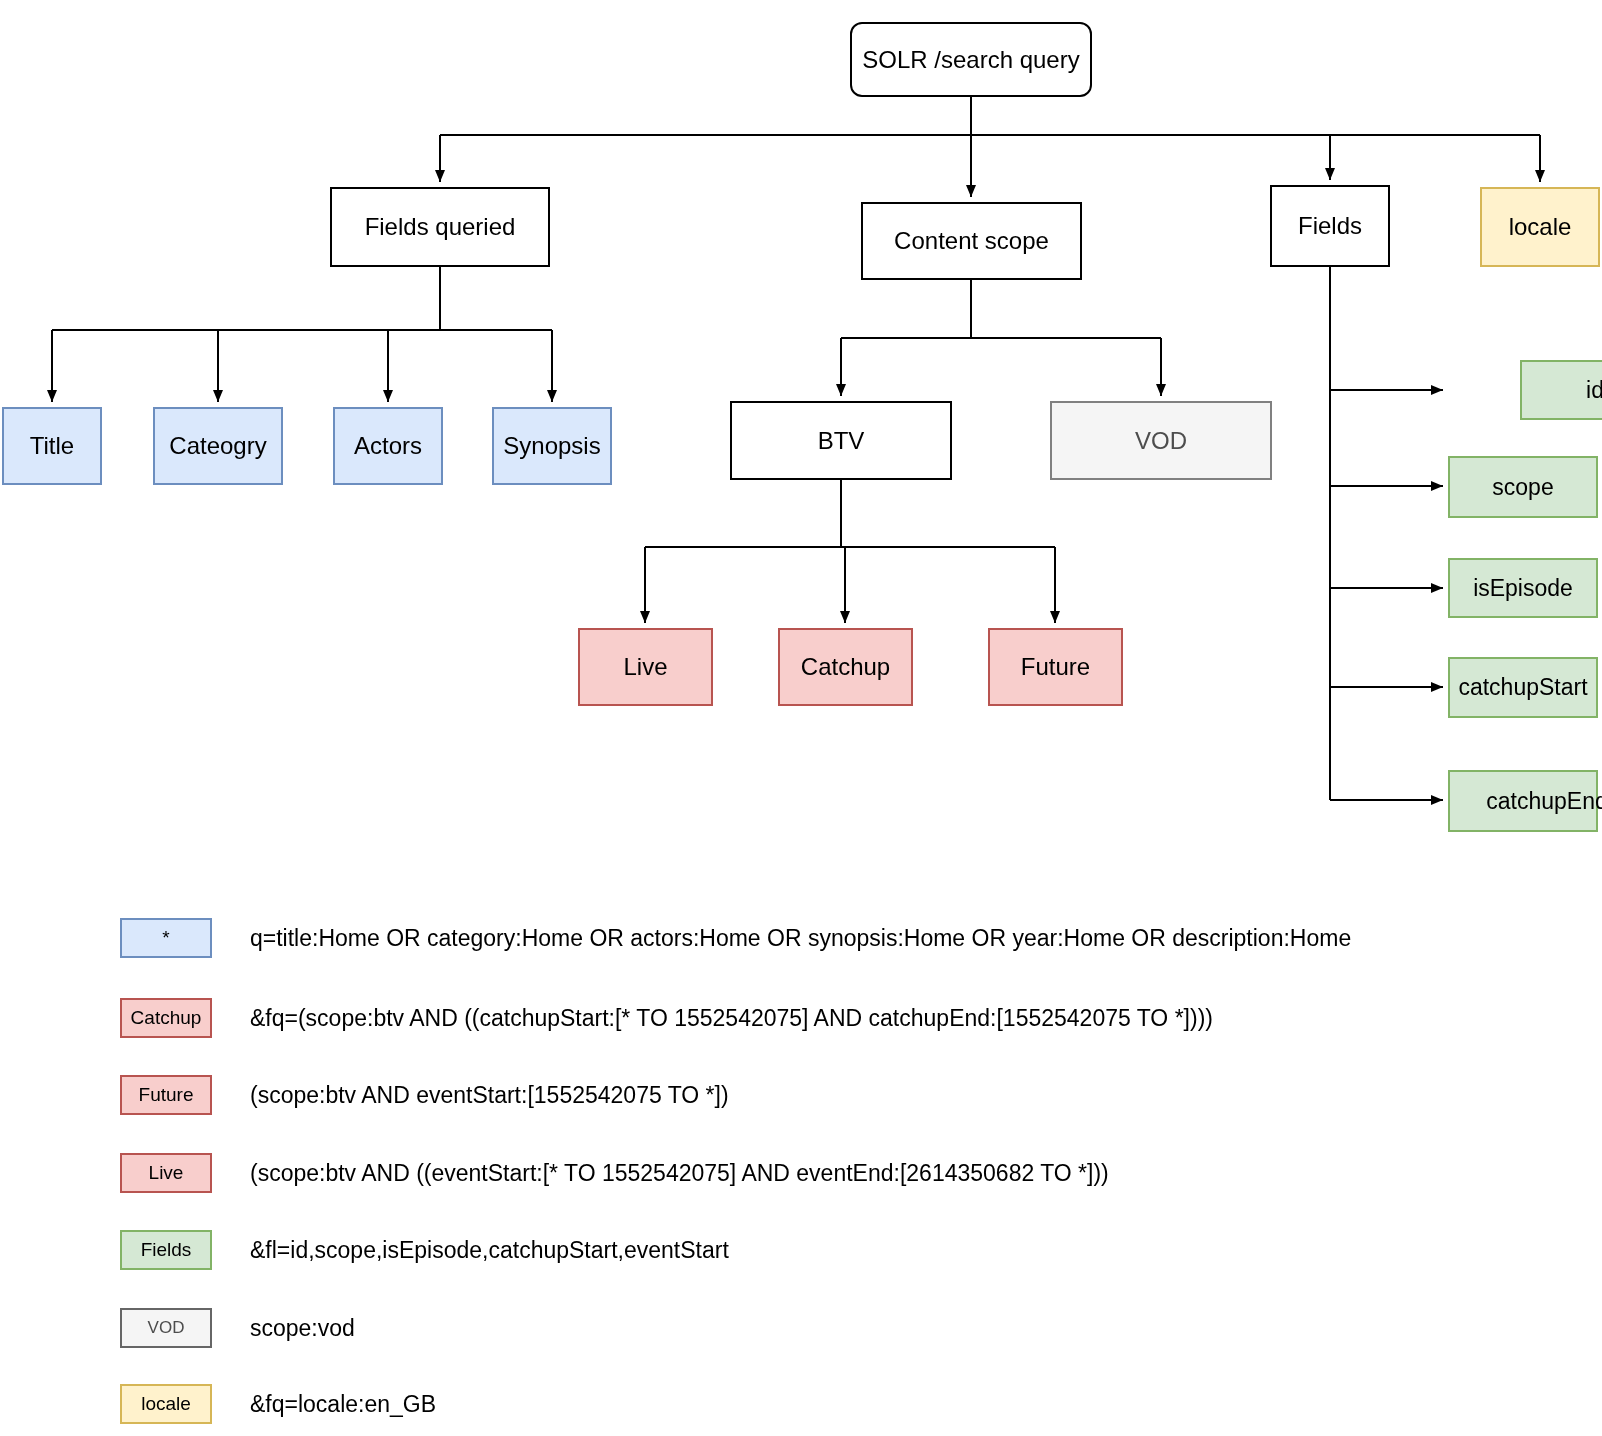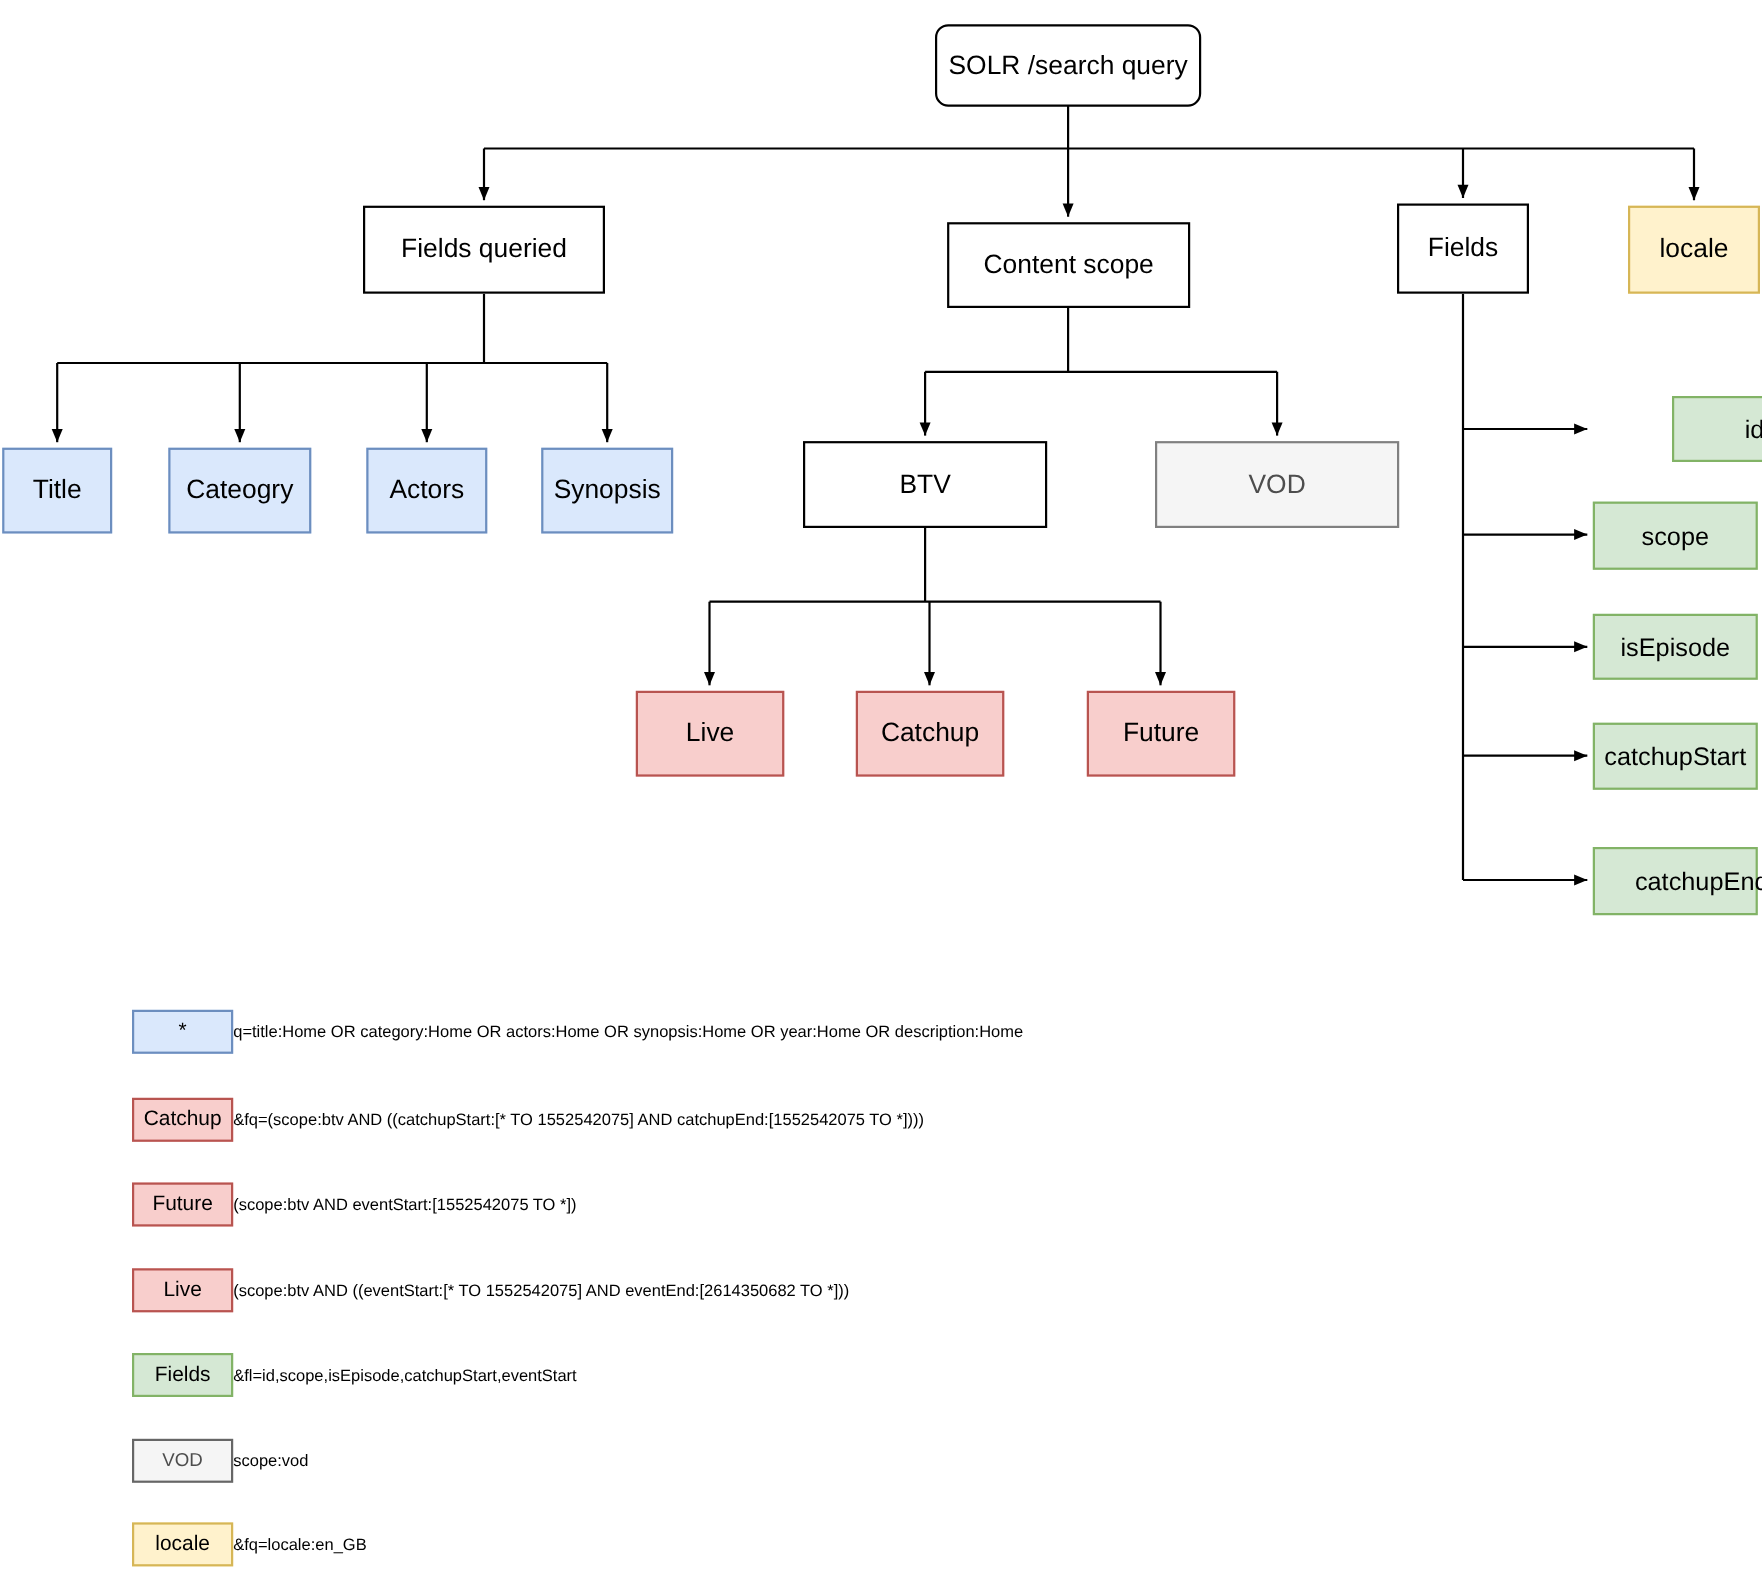--- a/index.html
+++ b/index.html
@@ -55,21 +55,21 @@
   .swatch{
     width:92px;height:40px;box-sizing:border-box;
     display:flex;align-items:center;justify-content:center;
     font-size:19px;border:2px solid #000;flex:0 0 auto;
   }
   .swatch.blue  {background:#dae8fc;border-color:#6c8ebf;}
   .swatch.red   {background:#f8cecc;border-color:#b85450;}
   .swatch.green {background:#d5e8d4;border-color:#82b366;}
   .swatch.gray  {background:#f5f5f5;border-color:#666666;color:#4d4d4d;font-size:17px;}
   .swatch.yellow{background:#fff2cc;border-color:#d6b656;}
-  .legend-text{font-size:15px;white-space:nowrap;}
+  .legend-text{margin-left:38px;font-size:23px;white-space:nowrap;}
 </style>
 </head>
 <body>
 
 <div id="canvas">
 
   <svg id="wires" viewBox="0 0 1602 1436" xmlns="http://www.w3.org/2000/svg">
     <defs>
       <marker id="arrow" viewBox="0 0 14 14" refX="13" refY="7" markerWidth="14" markerHeight="14" markerUnits="userSpaceOnUse" orient="auto">
         <path d="M1,2 L13,7 L1,12 Z" fill="#000"></path>

